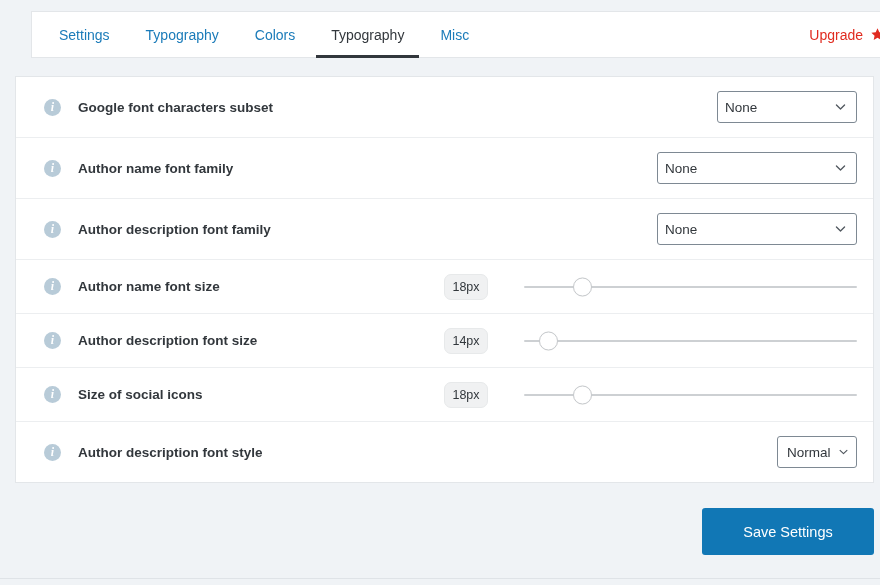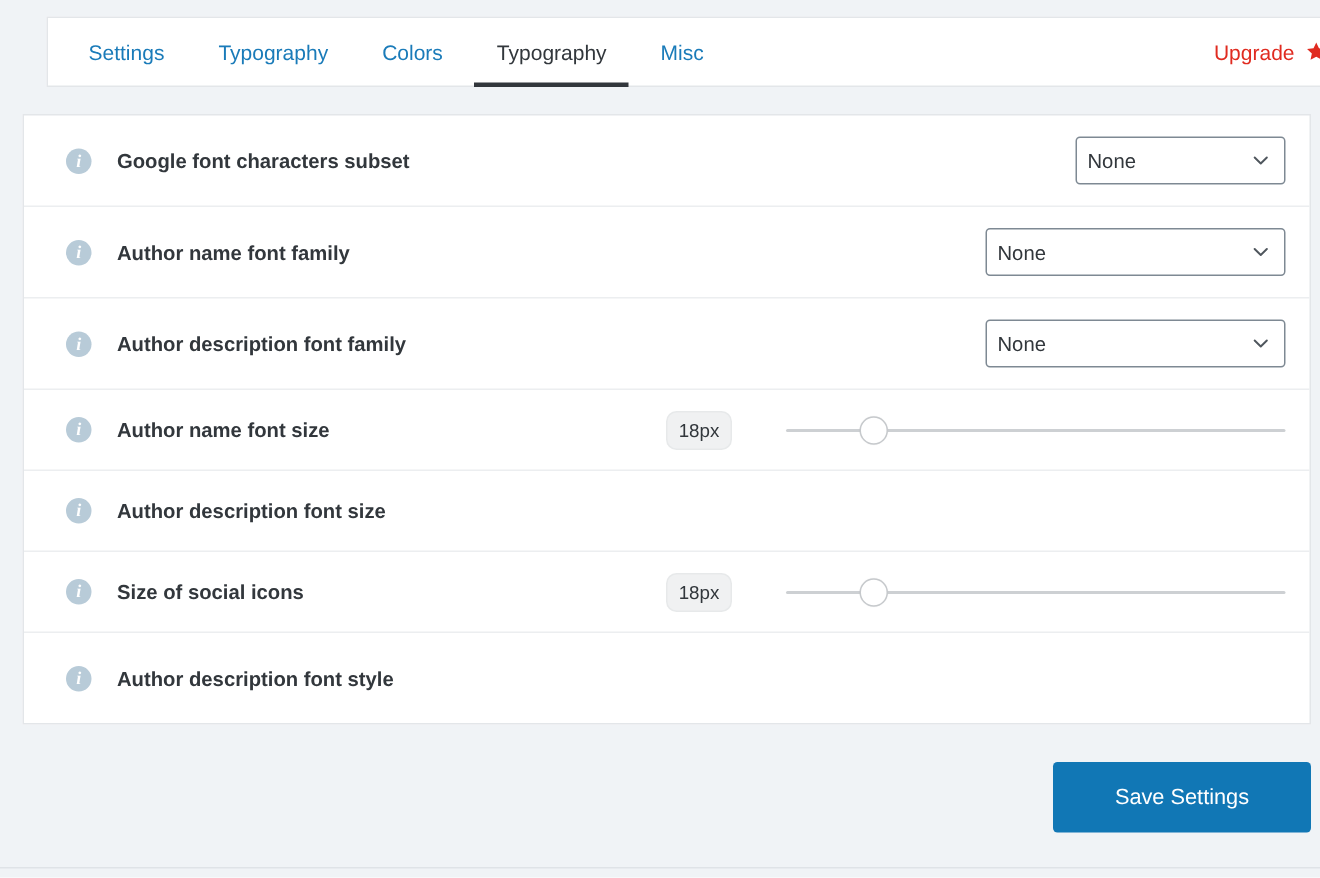--- a/index.html
+++ b/index.html
@@ -340,39 +340,54 @@
           <div class="slider-track"></div>
           <div class="slider-thumb" style="left:17.5%;"></div>
         </div>
       </div>
     </div>
 
     <div class="row row-slider">
       <div class="info-icon">i</div>
       <div class="row-label">Author description font size</div>
       <div class="row-filler"></div>
+      <div class="slider-area">
+        <div class="value-badge">14px</div>
+        <div class="slider">
+          <div class="slider-track"></div>
+          <div class="slider-thumb" style="left:7.5%;"></div>
+        </div>
+      </div>
     </div>
 
     <div class="row row-slider">
       <div class="info-icon">i</div>
       <div class="row-label">Size of social icons</div>
       <div class="row-filler"></div>
       <div class="slider-area">
         <div class="value-badge">18px</div>
         <div class="slider">
           <div class="slider-track"></div>
           <div class="slider-thumb" style="left:17.5%;"></div>
         </div>
       </div>
     </div>
 
     <div class="row row-last">
       <div class="info-icon">i</div>
       <div class="row-label">Author description font style</div>
       <div class="row-filler"></div>
+      <div class="select w-80">
+        <span>Normal</span>
+        <span class="chevron-icon">
+          <svg viewBox="0 0 16 16">
+              <path d="M3 5.5l5 5 5-5" fill="none" stroke="#50575e" stroke-width="1.6" stroke-linecap="round" stroke-linejoin="round"></path>
+            </svg>
+        </span>
+      </div>
     </div>
 
   </div>
 
   <div class="save-bar">
     <button class="save-button">Save Settings</button>
   </div>
 
   <div class="bottom-rule"></div>
 

